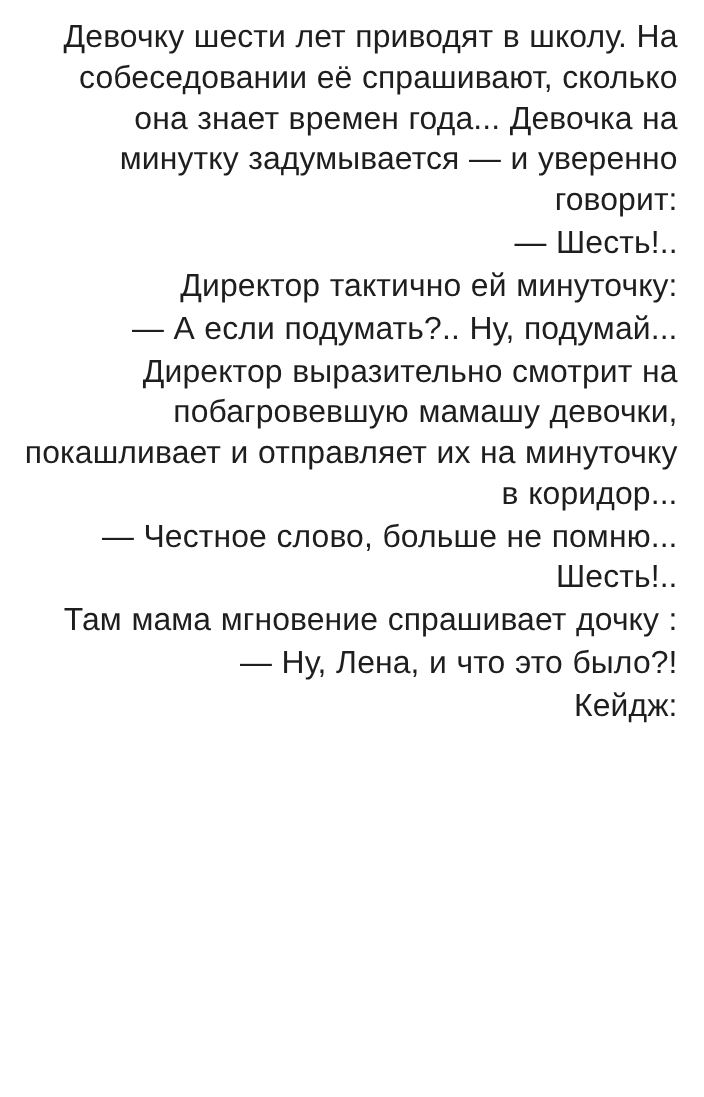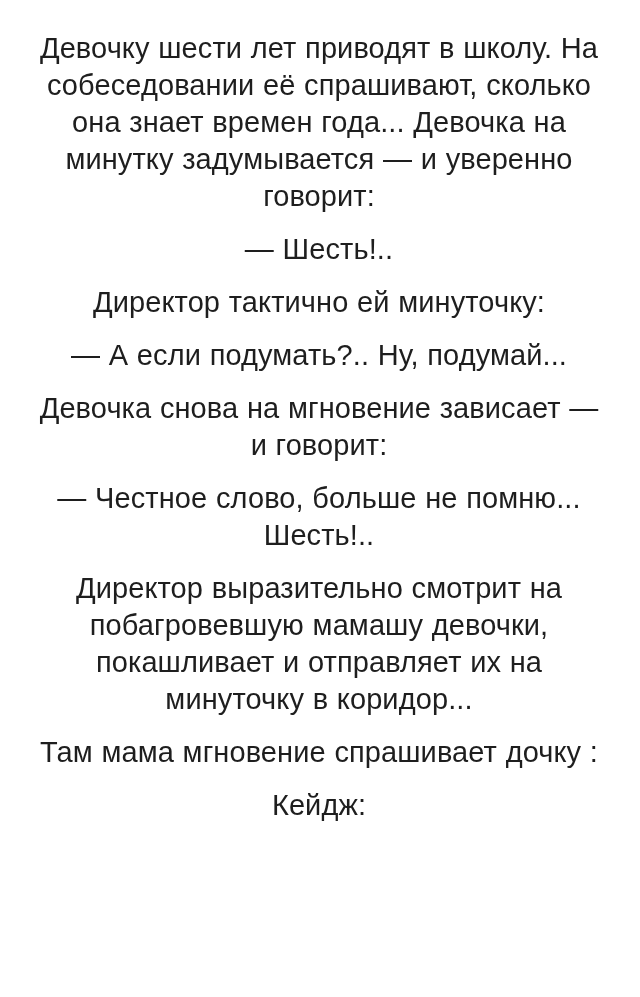--- a/index.html
+++ b/index.html
@@ -20,34 +20,34 @@
     background: #ffffff;
     padding: 14px 22px 10px 20px;
   }
   .story {
     color: #1e1e1e;
     font-size: 29px;
     line-height: 37px;
     letter-spacing: 0.1px;
   }
   .story p {
-    margin: 16px;
+    margin: 2px;
     padding: 0;
-    text-align: center;
+    text-align: right;
     word-spacing: 0.5px;
   }
 </style>
 </head>
 <body>
 
 <div class="page">
   <div class="story">
     <p>Девочку шести лет приводят в школу. На собеседовании её спрашивают, сколько она знает времен года... Девочка на минутку задумывается — и уверенно говорит:</p>
     <p>— Шесть!..</p>
     <p>Директор тактично ей минуточку:</p>
     <p>— А если подумать?.. Ну, подумай...</p>
-    <p>Девочка снова на мгновение зависает — и говорит:</p>
+    <p>Директор выразительно смотрит на побагровевшую мамашу девочки, покашливает и отправляет их на минуточку в коридор...</p>
     <p>— Честное слово, больше не помню... Шесть!..</p>
-    <p>Директор выразительно смотрит на побагровевшую мамашу девочки, покашливает и отправляет их на минуточку в коридор...</p>
     <p>Там мама мгновение спрашивает дочку :</p>
+    <p>— Ну, Лена, и что это было?!</p>
     <p>Кейдж:</p>
   </div>
 </div>
 
 </body></html>

